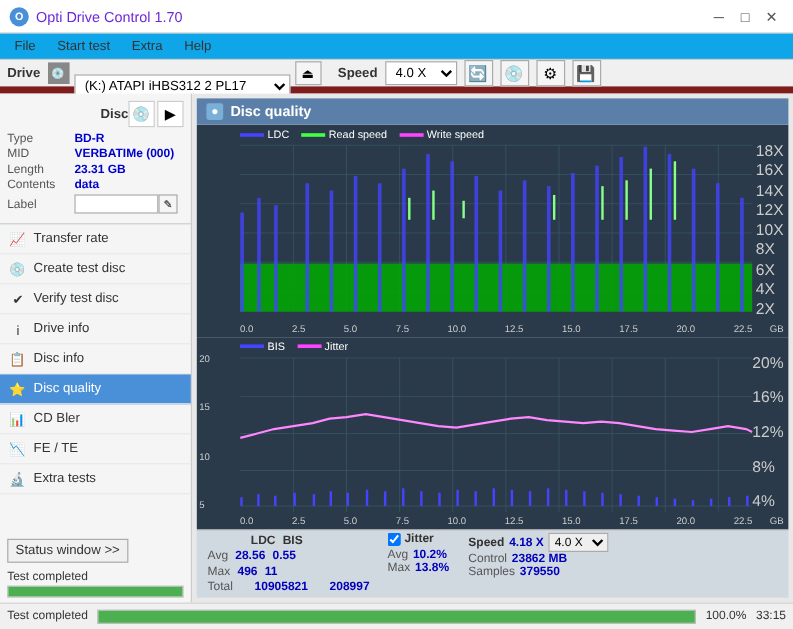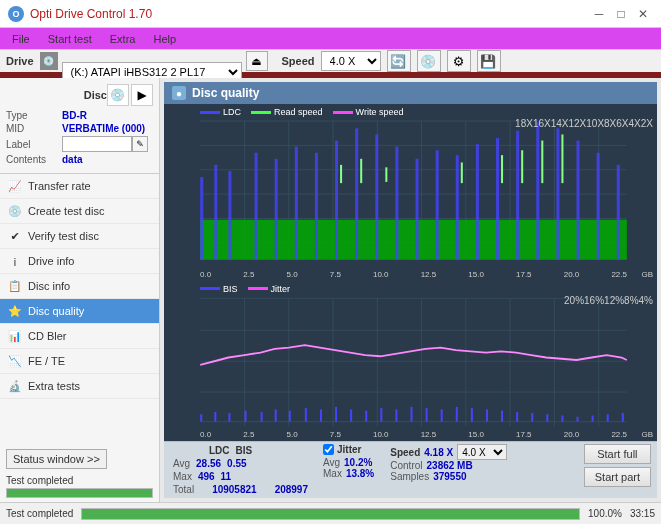--- a/index.html
+++ b/index.html
@@ -26,31 +26,31 @@
       align-items: center;
       gap: 6px;
     }
     .app-icon {
       width: 16px; height: 16px;
       background: #4a90d9;
       border-radius: 50%;
       display: flex; align-items: center; justify-content: center;
       color: white; font-size: 9px; font-weight: bold;
     }
-    .title-text { font-size: 12px; color: #b91c1c; }
+    .title-text { font-size: 12px; color: #6d28d9; }
     .title-bar-controls { display: flex; gap: 2px; }
     .title-btn {
       width: 20px; height: 16px;
       border: none; background: transparent;
       cursor: pointer; font-size: 12px; color: #555;
       display: flex; align-items: center; justify-content: center;
     }
     
     .menu-bar {
-      background: #d946ef;
+      background: #0ea5e9;
       display: flex;
       gap: 2px;
       padding: 2px 4px;
       border-bottom: 1px solid #ccc;
       height: 22px;
       align-items: center;
     }
     .menu-item {
       padding: 2px 8px;
       cursor: pointer;
@@ -293,24 +293,24 @@
       position: absolute;
       top: 0; left: 0;
       width: 100%; height: 100%;
     }
     .y-axis-labels {
       position: absolute;
       right: 4px;
       top: 0;
       height: 100%;
       display: flex;
-      flex-direction: row;
+      flex-direction: column;
       justify-content: space-between;
       padding: 14px 0 16px 0;
-      font-size: 10px;
+      font-size: 13px;
       color: #ccc;
     }
     .y-axis-labels-left {
       position: absolute;
       left: 2px;
       top: 0;
       height: 100%;
       display: flex;
       flex-direction: column;
       justify-content: space-between;
@@ -454,27 +454,31 @@
       </div>
       <div class="disc-row">
         <span class="disc-row-label">Type</span>
         <span class="disc-row-value">BD-R</span>
       </div>
       <div class="disc-row">
         <span class="disc-row-label">MID</span>
         <span class="disc-row-value">VERBATIMe (000)</span>
       </div>
       <div class="disc-row">
+        <span class="disc-row-label">Length</span>
+        <span class="disc-row-value">23.31 GB</span>
+      </div>
+      <div class="disc-row">
+        <span class="disc-row-label">Contents</span>
+        <span class="disc-row-value">data</span>
+      </div>
+      <div class="disc-row">
         <span class="disc-row-label">Label</span>
         <input class="label-input" type="text" style="">
         <button class="label-btn">✎</button>
-      </div>
-      <div class="disc-row">
-        <span class="disc-row-label">Contents</span>
-        <span class="disc-row-value">data</span>
       </div>
     </div>
 
     <div class="nav-item">
       <span class="nav-item-icon">📈</span>
       <span>Transfer rate</span>
     </div>
     <div class="nav-item">
       <span class="nav-item-icon">💿</span>
       <span>Create test disc</span>
@@ -684,20 +688,26 @@
           <rect x="380" y="108" width="2" height="6" fill="#4444ff"></rect>
           <rect x="395" y="109" width="2" height="5" fill="#4444ff"></rect>
           <rect x="410" y="110" width="2" height="4" fill="#4444ff"></rect>
           <rect x="425" y="109" width="2" height="5" fill="#4444ff"></rect>
           <rect x="440" y="108" width="2" height="6" fill="#4444ff"></rect>
           <rect x="455" y="107" width="2" height="7" fill="#4444ff"></rect>
 
           <polyline points="36,68 50,65 64,62 80,60 96,58 110,55 124,54 140,52 155,54 170,56 185,58 200,60 215,61 230,59 245,57 260,55 275,54 290,56 305,57 320,58 335,57 350,58 365,60 380,62 395,63 410,64 425,62 440,60 455,62 460,64" fill="none" stroke="#ff88ff" stroke-width="1.5"></polyline>
         </svg>
 
+        <div class="y-axis-labels-left">
+          <span>20</span>
+          <span>15</span>
+          <span>10</span>
+          <span>5</span>
+        </div>
 
         <div class="y-axis-labels">
           <span>20%</span>
           <span>16%</span>
           <span>12%</span>
           <span>8%</span>
           <span>4%</span>
         </div>
 
         <div class="x-axis-labels">
@@ -768,24 +778,20 @@
           <div style="display:flex; gap:4px;">
             <span class="st-label">Control</span>
             <span class="st-blue">23862 MB</span>
           </div>
           <div style="display:flex; gap:4px;">
             <span class="st-label">Samples</span>
             <span class="st-blue">379550</span>
           </div>
         </div>
 
-        <div class="btn-group">
-          <button class="start-btn">Start full</button>
-          <button class="start-btn">Start part</button>
-        </div>
       </div>
     </div>
   </div>
 </div>
 
 <div class="bottom-bar">
   <span class="completed-text">Test completed</span>
   <div class="main-progress-container">
     <div class="main-progress-fill" style="width:100%"></div>
   </div>

